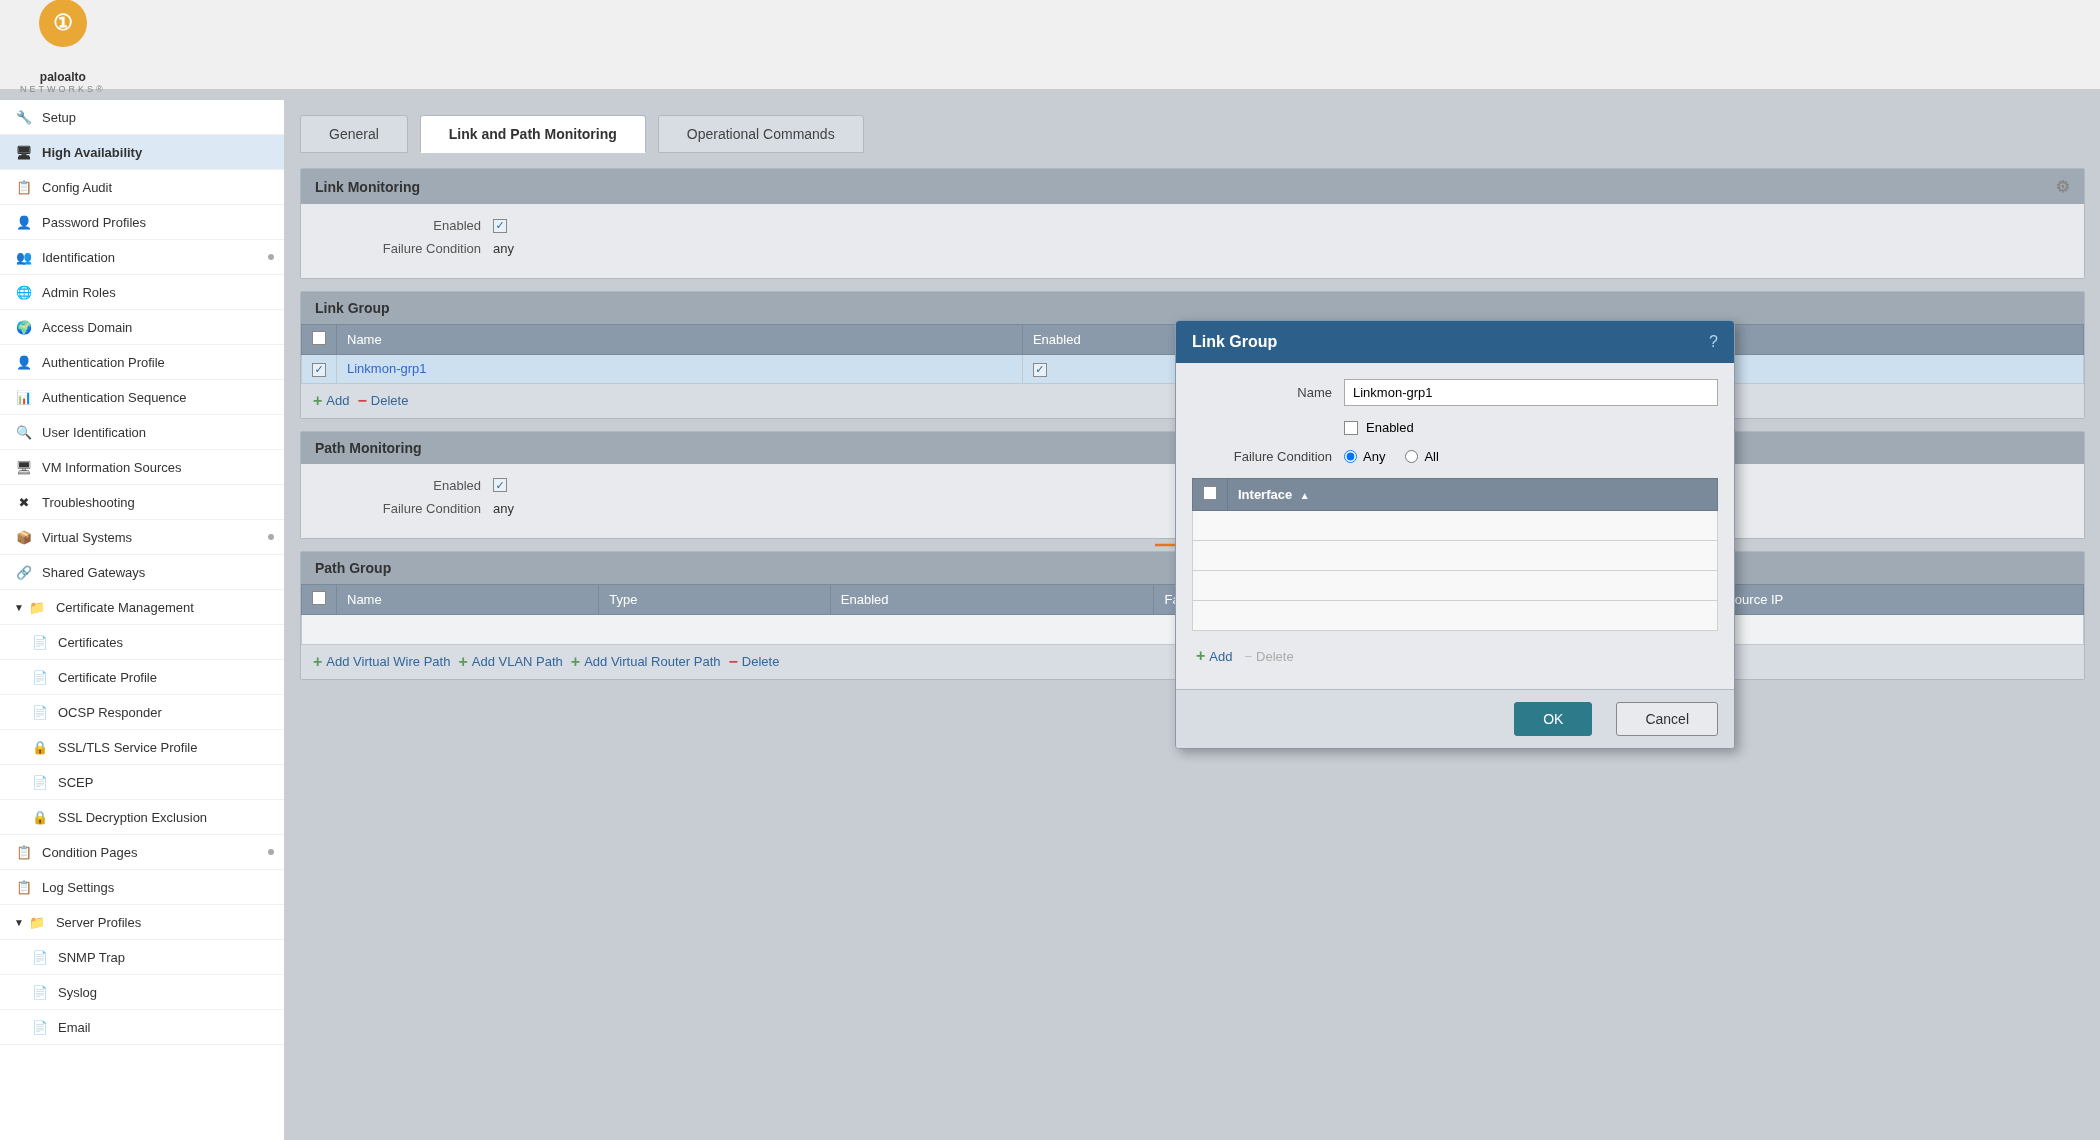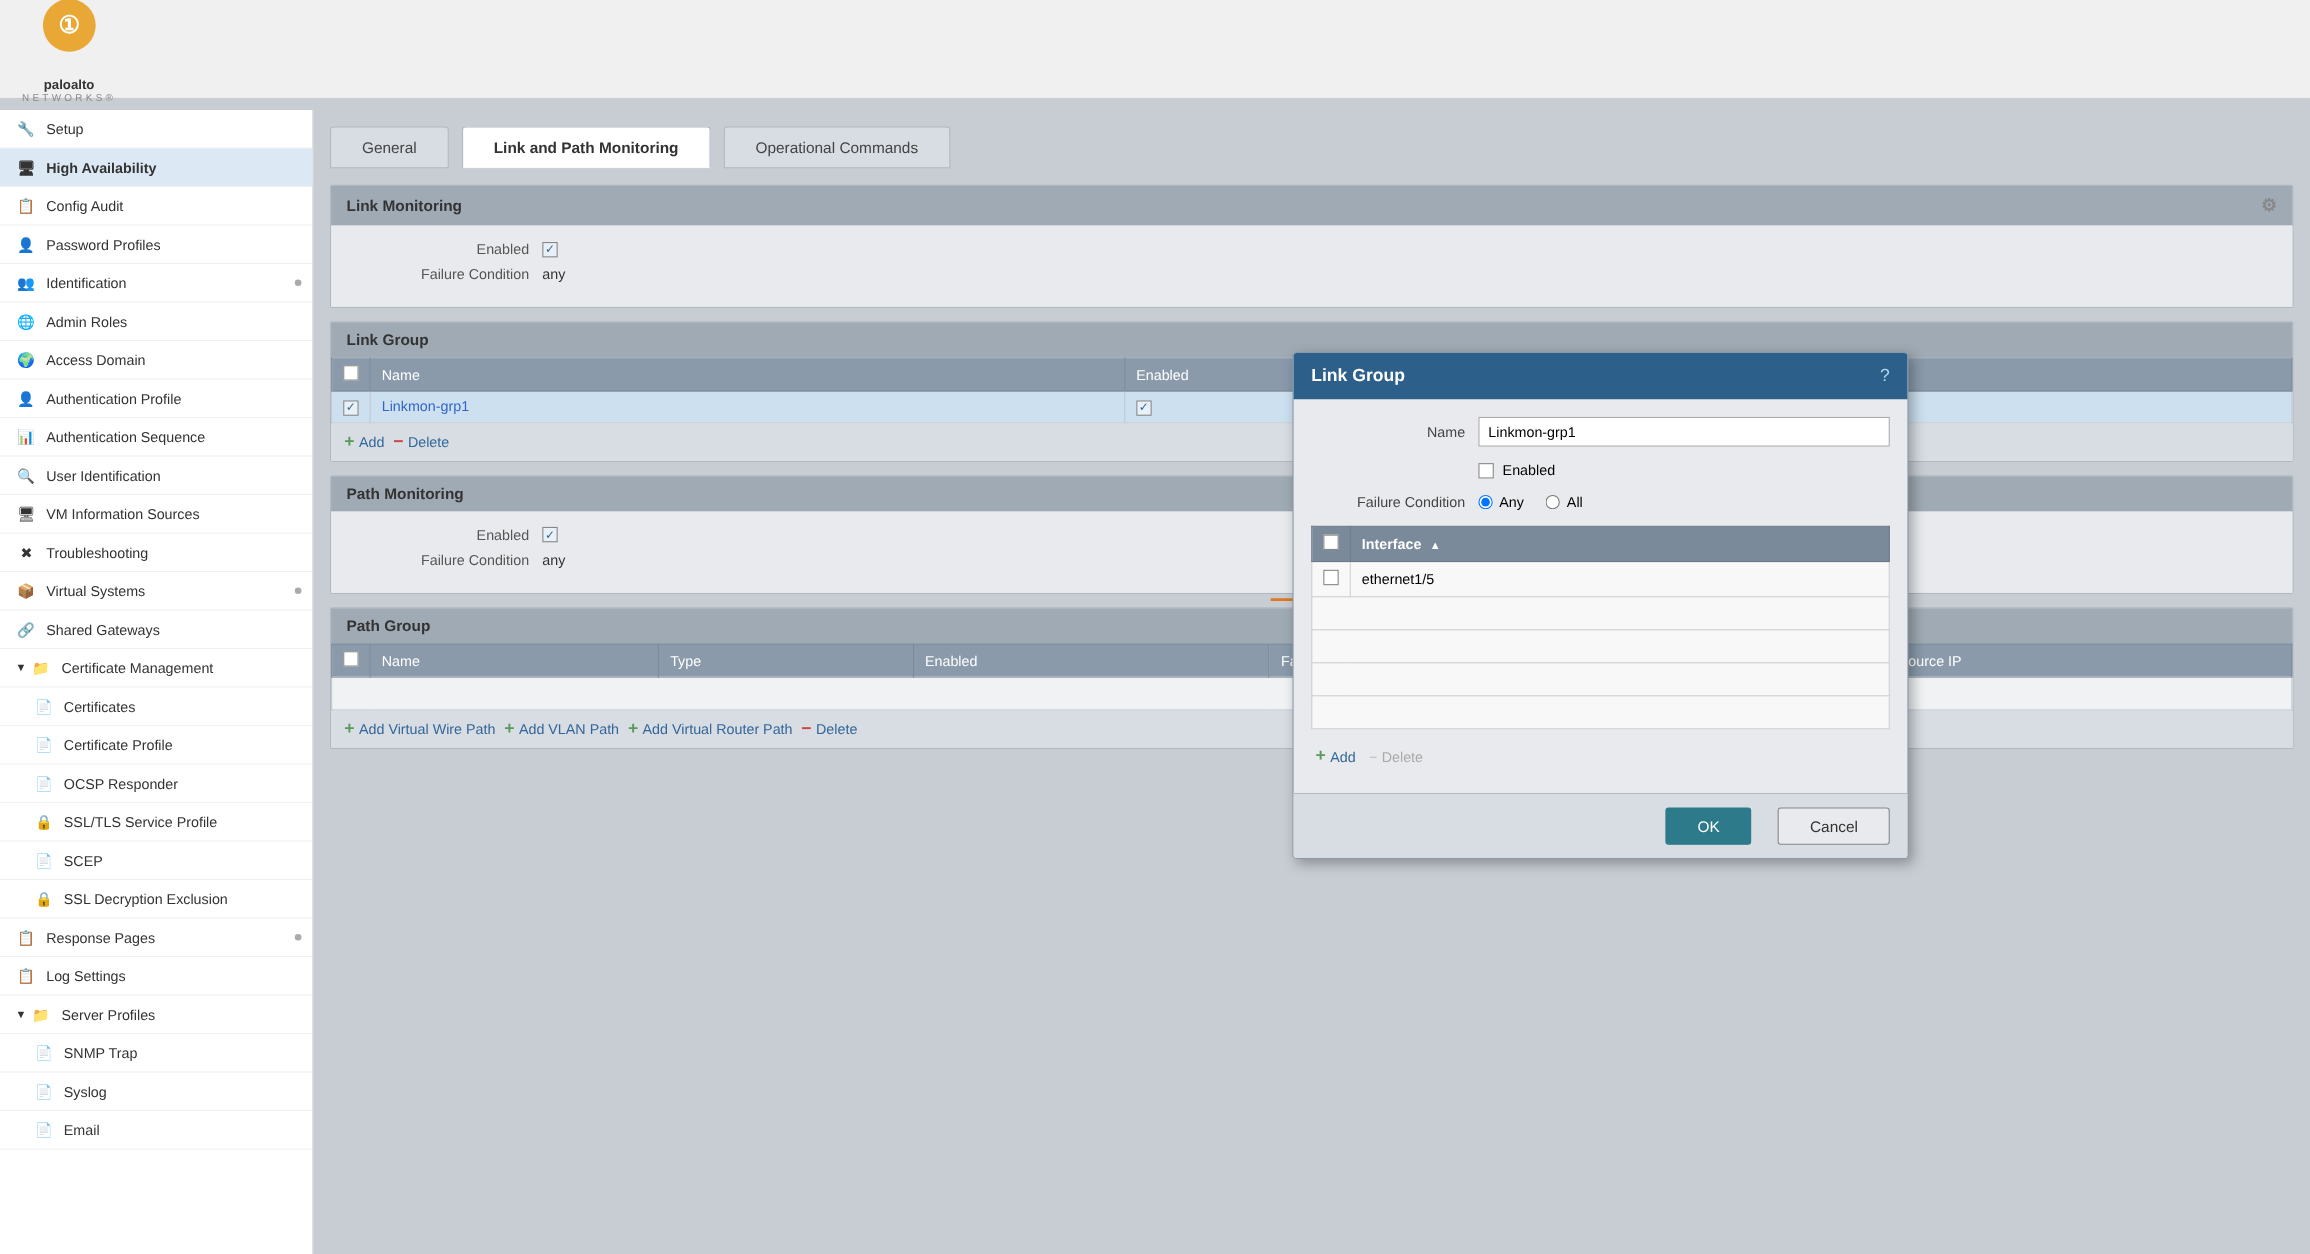--- a/index.html
+++ b/index.html
@@ -198,21 +198,21 @@
     <div class="sidebar-item sub">
       <span class="icon">📄</span>
       <span>SCEP</span>
     </div>
     <div class="sidebar-item sub">
       <span class="icon">🔒</span>
       <span>SSL Decryption Exclusion</span>
     </div>
     <div class="sidebar-item">
       <span class="icon">📋</span>
-      <span>Response Pages</span>
+      <span>Condition Pages</span>
       <span class="dot"></span>
     </div>
     <div class="sidebar-item">
       <span class="icon">📋</span>
       <span>Log Settings</span>
     </div>
     <div class="sidebar-item">
       <span class="sidebar-triangle">▼</span>
       <span class="icon">📁</span>
       <span>Server Profiles</span>
@@ -410,26 +410,20 @@
                 <th style="width:30px;">
                   <div class="checkbox"></div>
                 </th>
                 <th>
                   <span>Interface</span>
                   <span class="sort-arrow">▲</span>
                 </th>
               </tr>
             </thead>
             <tbody>
-              <tr>
-                <td>
-                  <div class="checkbox"></div>
-                </td>
-                <td>ethernet1/5</td>
-              </tr>
 
               <tr style="height:30px;">
                   <td colspan="2"></td>
                 </tr>
               <tr style="height:30px;">
                   <td colspan="2"></td>
                 </tr>
               <tr style="height:30px;">
                   <td colspan="2"></td>
                 </tr>

